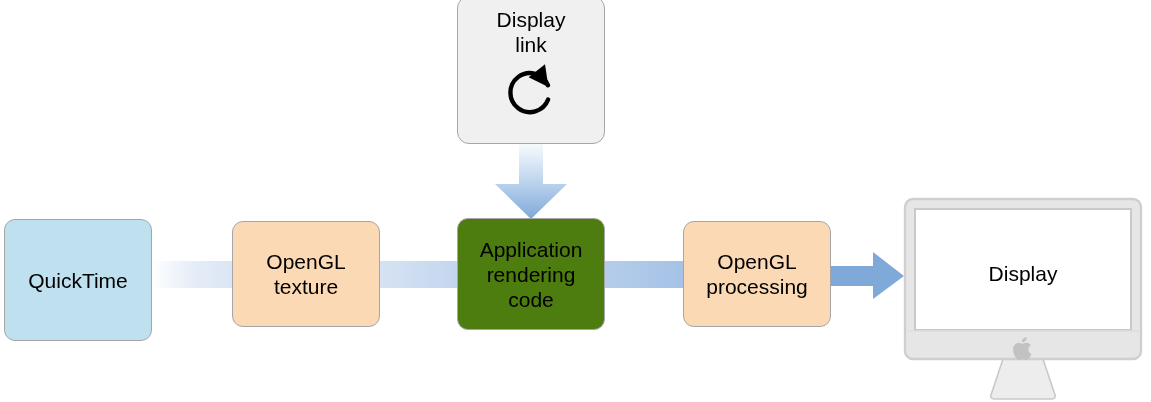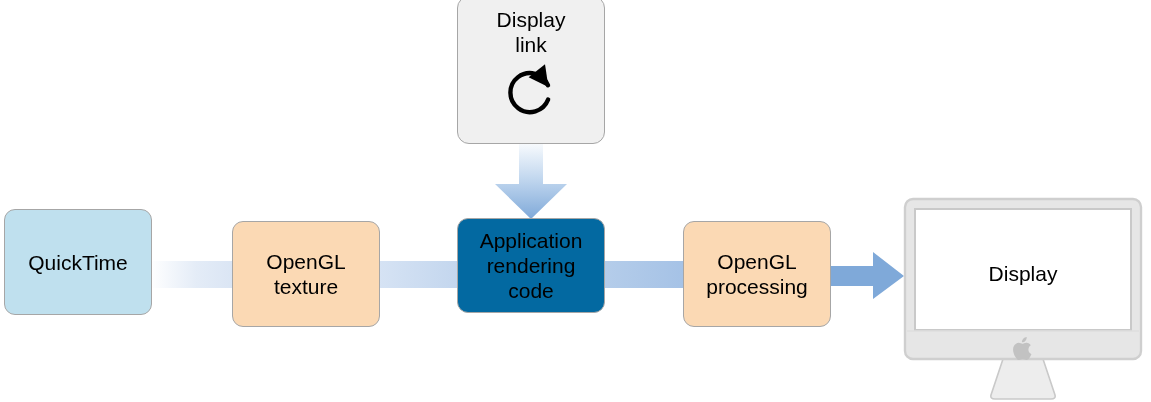--- a/index.html
+++ b/index.html
@@ -30,30 +30,30 @@
     color: #000000;
     font-size: 21px;
     line-height: 25px;
     border-radius: 11px;
     border: 1px solid #a6a6a6;
     z-index: 5;
   }
   .node .node-label { display: block; padding: 0 6px; white-space: pre-line; }
 
   .node-quicktime {
-    left: 4px;  top: 209px;  width: 148px; height: 106px;
+    left: 4px;  top: 219px;  width: 148px; height: 122px;
     background: #bfe0ee;
   }
   .node-texture {
     left: 232px; top: 221px; width: 148px; height: 106px;
     background: #fbd9b4;
   }
   .node-apprender {
-    left: 457px; top: 218px; width: 148px; height: 95px;
-    background: #0369a1;
+    left: 457px; top: 218px; width: 148px; height: 112px;
+    background: #4d7c0f;
   }
   .node-glprocessing {
     left: 683px; top: 221px; width: 148px; height: 106px;
     background: #fbd9b4;
   }
 
   
   .node-displaylink {
     left: 457px; top: -4px; width: 148px; height: 148px;
     background: #f0f0f0;

